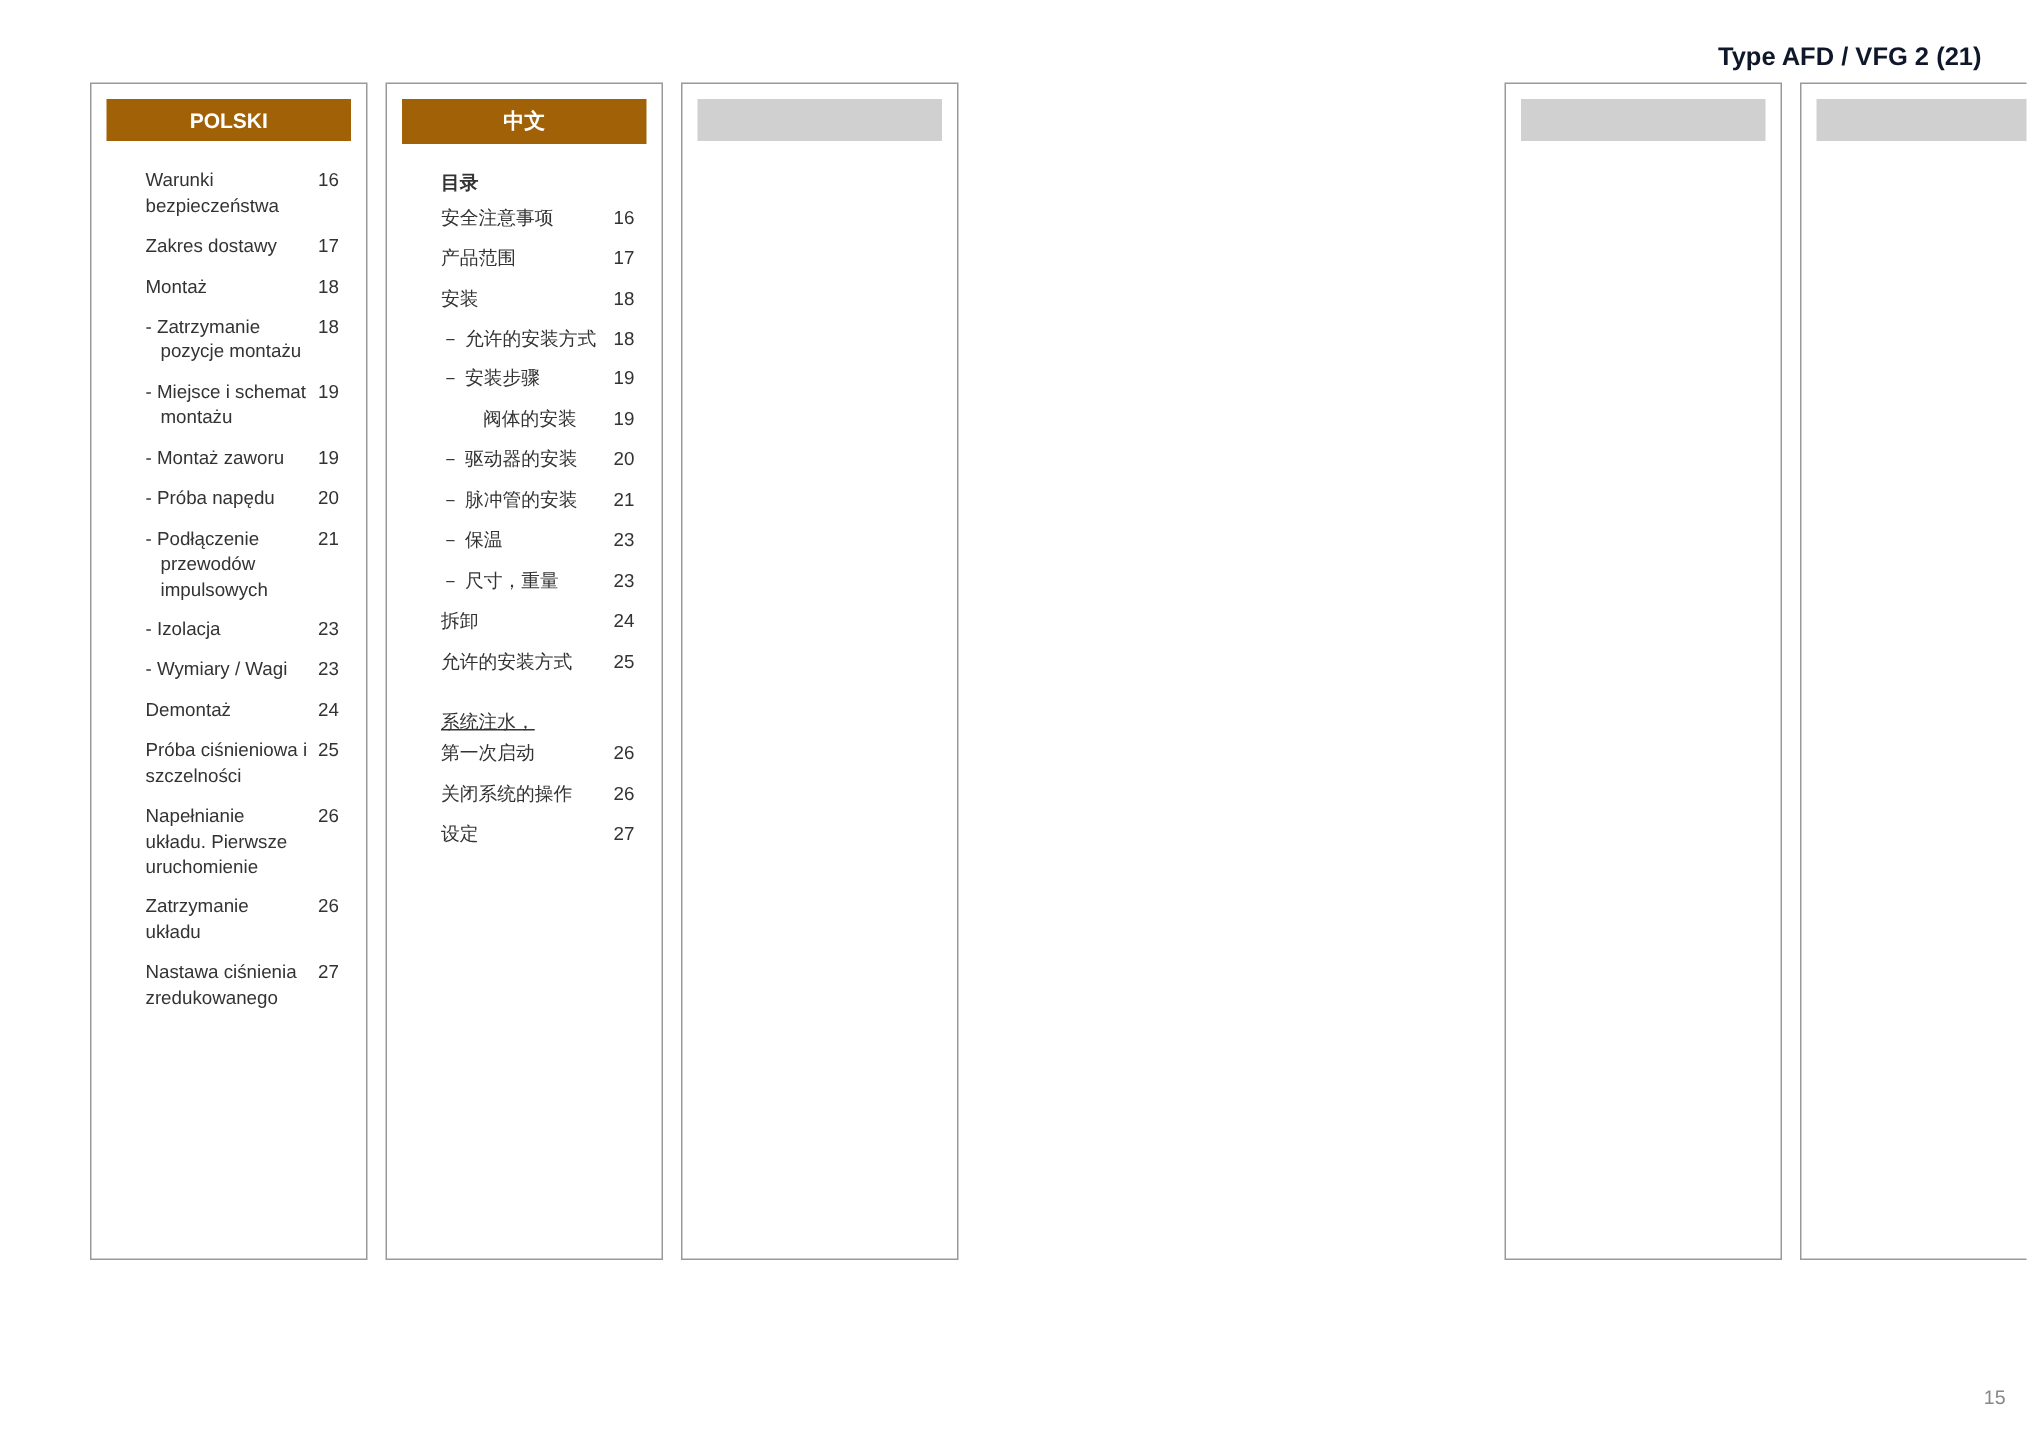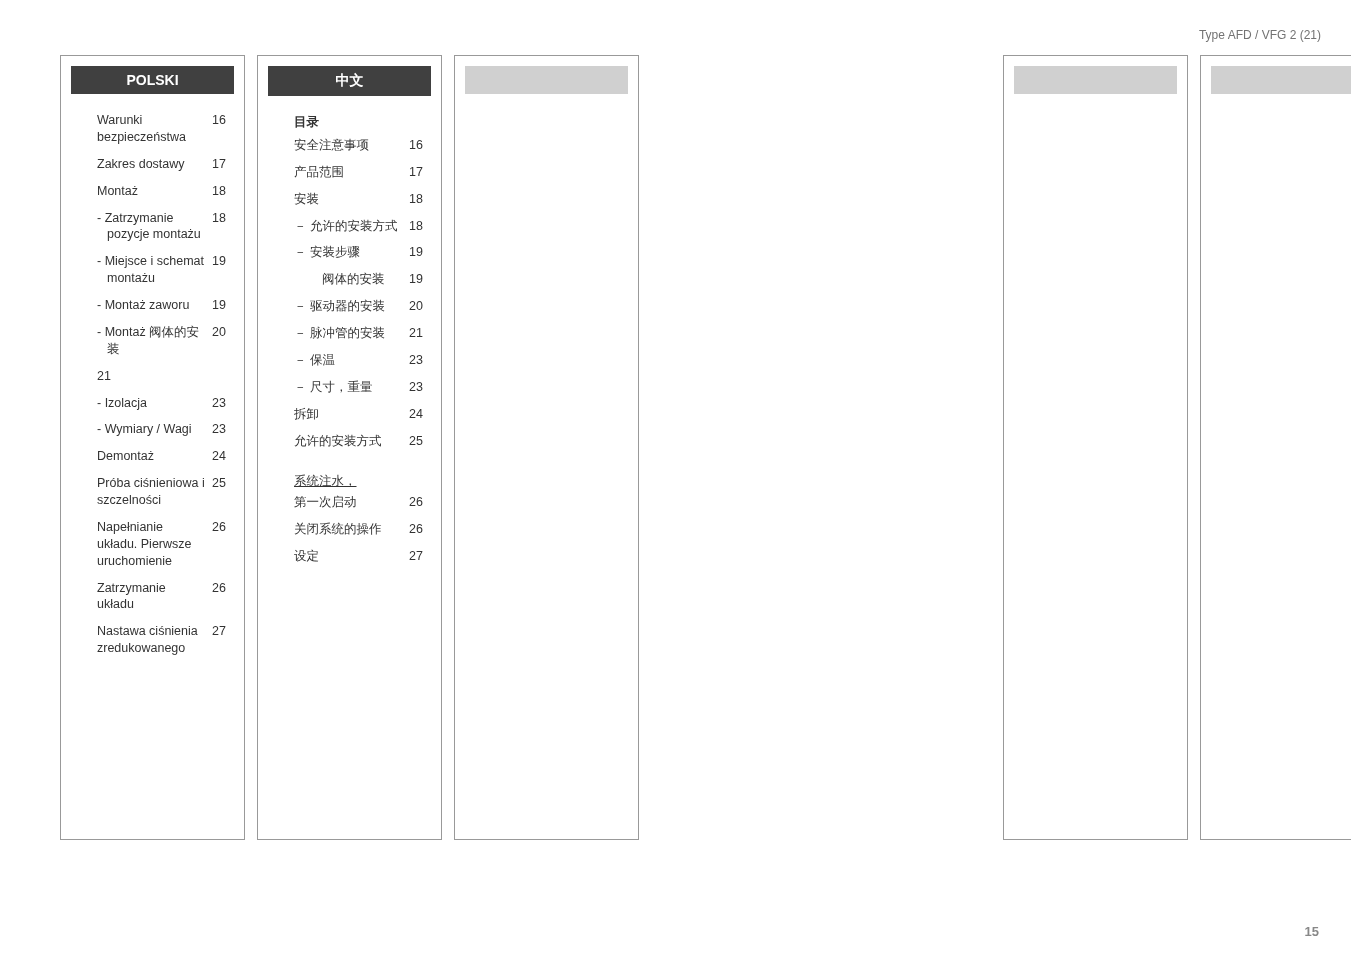--- a/index.html
+++ b/index.html
@@ -12,23 +12,23 @@
       background: #fff;
       width: 1351px;
       height: 954px;
       position: relative;
       color: #333;
     }
     .header-right {
       position: absolute;
       top: 28px;
       right: 30px;
-      font-size: 12px;
-      font-weight: normal;
-      color: #737373;
+      font-size: 17px;
+      font-weight: bold;
+      color: #0f172a;
     }
     .columns {
       display: flex;
       gap: 12px;
       padding: 55px 60px 30px 60px;
       height: 870px;
     }
     .panel {
       border: 1px solid #999;
       width: 185px;
@@ -37,21 +37,21 @@
       display: flex;
       flex-direction: column;
     }
     .panel-empty {
       border: 1px solid #999;
       width: 185px;
       flex-shrink: 0;
       padding: 10px;
     }
     .panel-header {
-      background: #404040;
+      background: #a16207;
       color: #fff;
       font-weight: bold;
       text-align: center;
       padding: 6px 0;
       font-size: 14px;
       margin-bottom: 18px;
     }
     .panel-empty .panel-header-blank {
       background: #d0d0d0;
       height: 28px;
@@ -82,23 +82,23 @@
       text-align: left;
       flex-shrink: 0;
     }
     .spacer {
       flex: 1;
       min-width: 340px;
     }
     .footer-page {
       position: absolute;
       bottom: 15px;
-      right: 32px;
+      right: 14px;
       font-size: 13px;
-      font-weight: bold;
+      font-weight: normal;
       color: #888;
       margin-top: 35px;
     }
   </style>
 </head>
 <body>
 
 <div class="header-right">Type AFD / VFG 2 (21)</div>
 
 <div class="columns">
@@ -124,24 +124,25 @@
     </div>
     <div class="toc-row">
       <div class="toc-label indent">- Miejsce i schemat montażu</div>
       <div class="toc-page">19</div>
     </div>
     <div class="toc-row">
       <div class="toc-label indent">- Montaż zaworu</div>
       <div class="toc-page">19</div>
     </div>
     <div class="toc-row">
-      <div class="toc-label indent">- Montaż 阀体的安装</div>
+      <div class="toc-label indent">- Próba napędu</div>
       <div class="toc-page">20</div>
     </div>
     <div class="toc-row">
+      <div class="toc-label indent">- Podłączenie przewodów impulsowych</div>
       <div class="toc-page">21</div>
     </div>
     <div class="toc-row">
       <div class="toc-label indent">- Izolacja</div>
       <div class="toc-page">23</div>
     </div>
     <div class="toc-row">
       <div class="toc-label indent">- Wymiary / Wagi</div>
       <div class="toc-page">23</div>
     </div>

